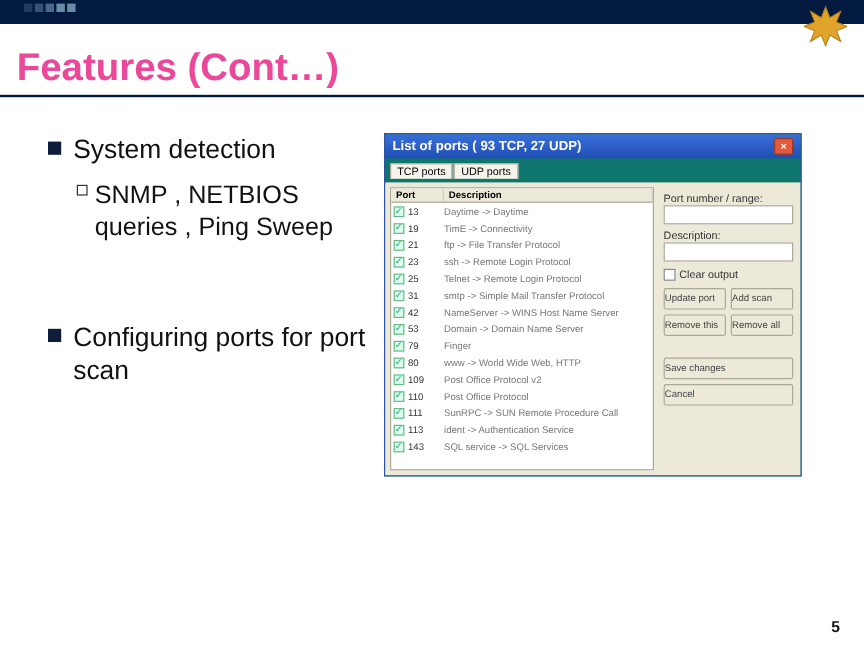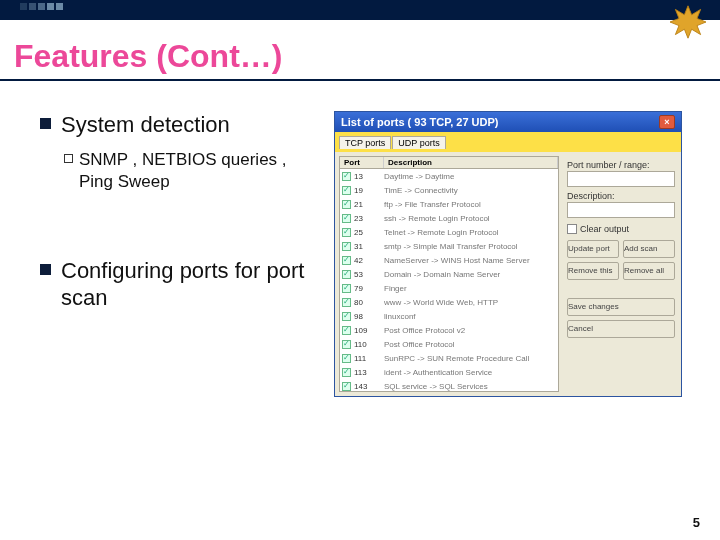--- a/index.html
+++ b/index.html
@@ -44,21 +44,20 @@
   }
   .underline {
     margin: 4px 0 0 0;
     height: 2px;
     background: #021a40;
     width: 100%;
   }
   .body {
     display: flex;
     padding: 30px 14px 0 40px;
-    gap: 14px;
   }
   .left {
     width: 280px;
   }
   .bullet-row {
     display: flex;
     align-items: flex-start;
     margin-bottom: 10px;
   }
   .sq {
@@ -78,31 +77,31 @@
     margin-left: 24px;
     margin-top: 8px;
   }
   .sq-outline {
     width: 9px; height: 9px;
     border: 1px solid #333;
     margin: 5px 6px 0 0;
     flex: none;
   }
   .sub-text {
-    font-size: 17px;
+    font-size: 21px;
     color: #111;
     line-height: 1.3;
   }
   .spacer { height: 64px; }
 
   
   .shot {
     width: 348px;
     border: 1px solid #2c54a0;
-    background: #fde047;
+    background: #0f766e;
     font-family: Tahoma, Arial, sans-serif;
     font-size: 9px;
   }
   .shot-title {
     height: 20px;
     background: linear-gradient(#3a6fd8,#1f4fb5);
     color: #fff;
     font-size: 11px;
     font-weight: bold;
     padding: 3px 6px;
@@ -315,25 +314,20 @@
             </div>
             <div class="portrow">
               <div class="cb"></div>
               <div class="pport">79</div>
               <div class="pdesc">Finger</div>
             </div>
             <div class="portrow">
               <div class="cb"></div>
               <div class="pport">80</div>
               <div class="pdesc">www -&gt; World Wide Web, HTTP</div>
-            </div>
-            <div class="portrow">
-              <div class="cb"></div>
-              <div class="pport">98</div>
-              <div class="pdesc">linuxconf</div>
             </div>
             <div class="portrow">
               <div class="cb"></div>
               <div class="pport">109</div>
               <div class="pdesc">Post Office Protocol v2</div>
             </div>
             <div class="portrow">
               <div class="cb"></div>
               <div class="pport">110</div>
               <div class="pdesc">Post Office Protocol</div>

